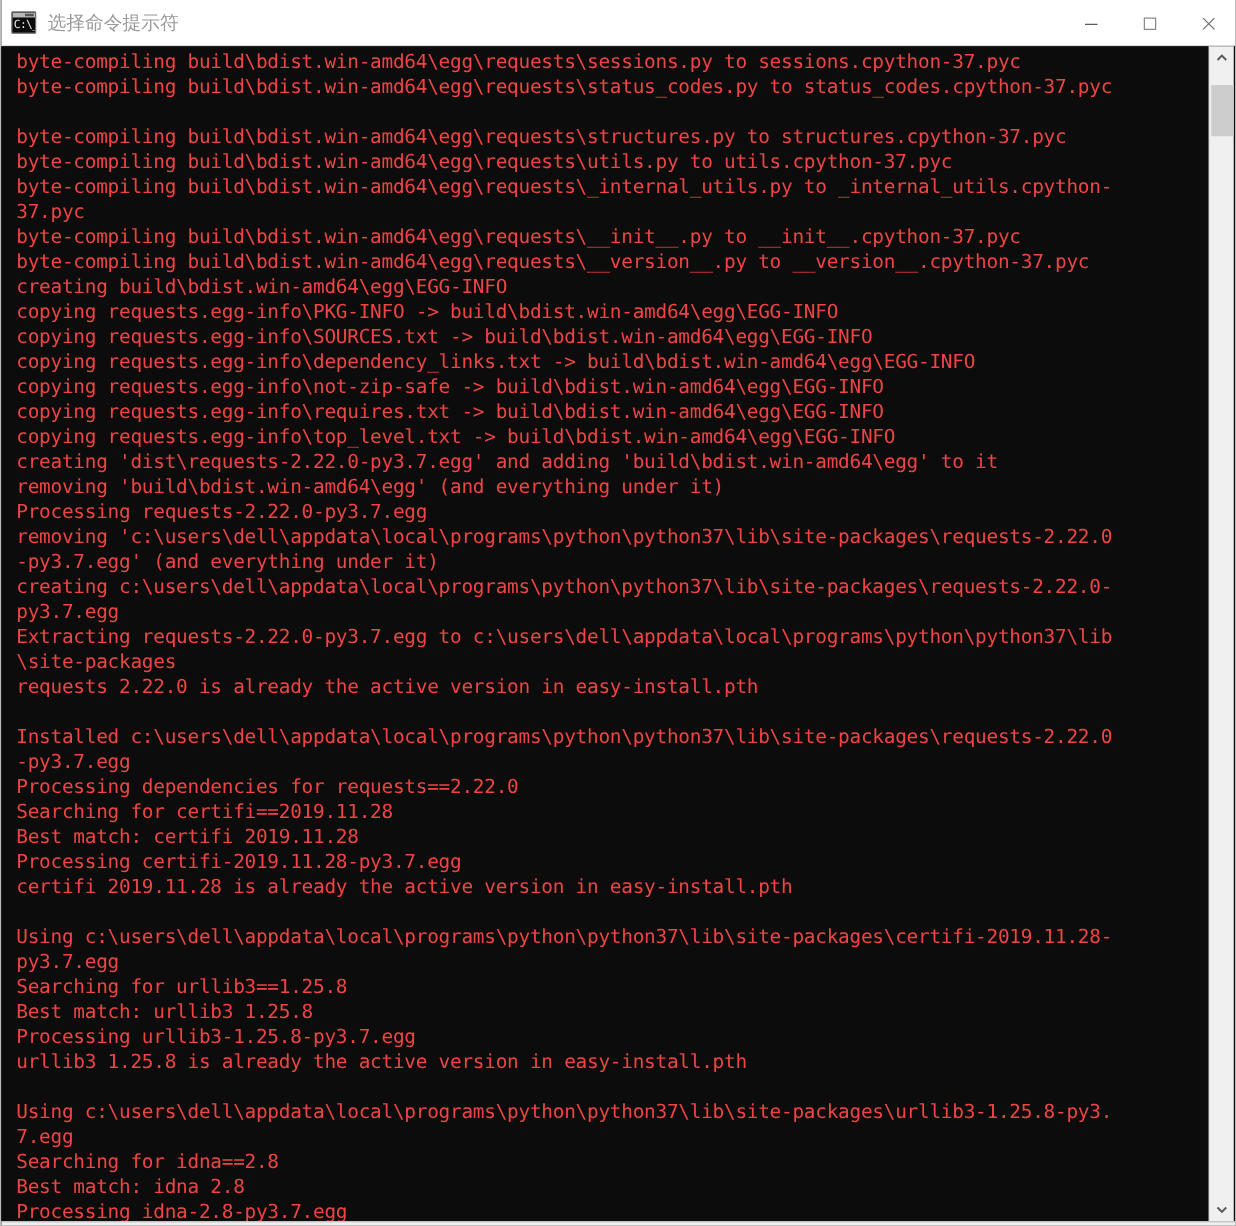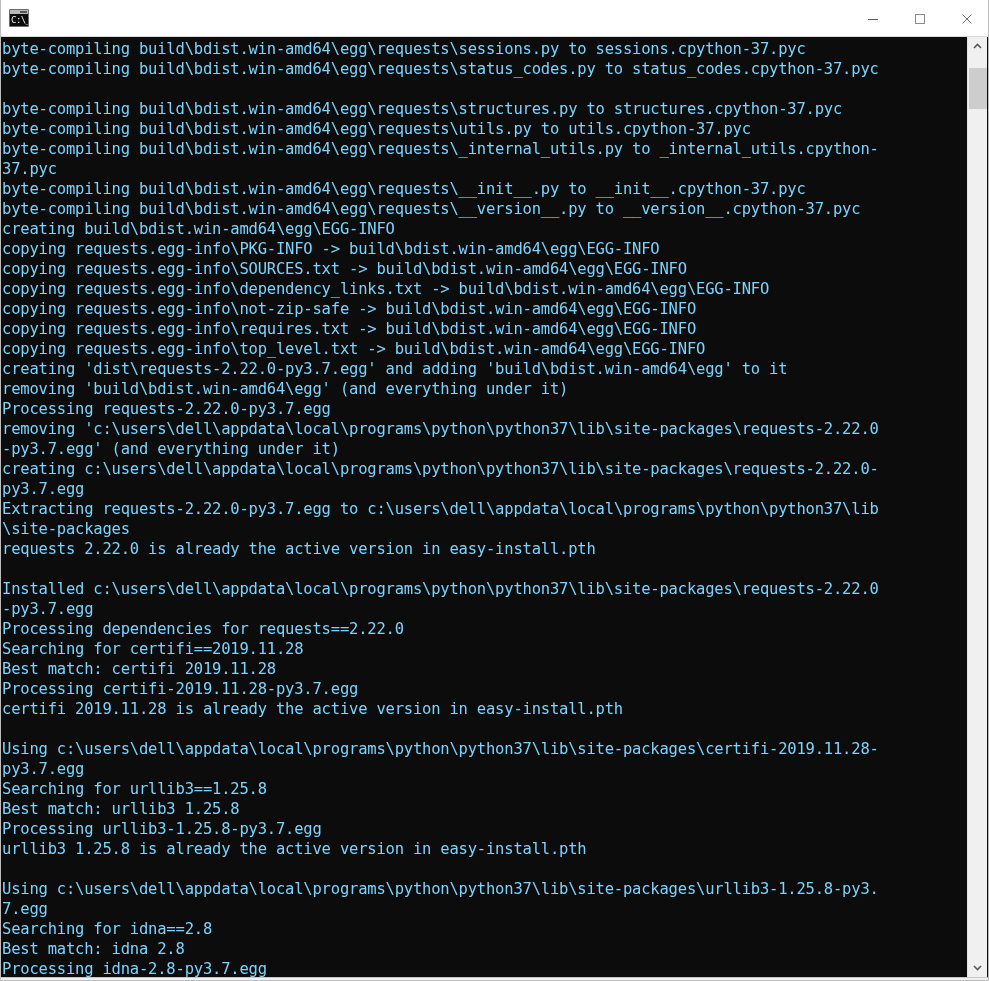--- a/index.html
+++ b/index.html
@@ -116,26 +116,26 @@
     height: 944px;
     background: #0c0c0c;
     box-sizing: border-box;
     overflow: hidden;
   }
   #console-text {
     position: absolute;
     top: 2px;
     left: 0;
     width: 965px;
-    padding: 0 0 0 1px;
+    padding: 0 0 0 12px;
     box-sizing: border-box;
     font-family: "DejaVu Sans Mono", "Liberation Mono", monospace;
     font-size: 15.5px;
     line-height: 20px;
-    color: #7dd3fc;
+    color: #ef4444;
     white-space: pre;
     letter-spacing: -0.2px;
   }
   .cline {
     height: 20px;
     white-space: pre;
     overflow: hidden;
   }
 
   
@@ -195,20 +195,21 @@
 <body>
 
 <div id="window">
 
   <div id="titlebar">
     <div id="titlebar-left">
       <span class="app-icon">
         <span class="icon-bar"></span>
         <span class="icon-text">C:\_</span>
       </span>
+      <span id="window-title">选择命令提示符</span>
     </div>
 
     <div id="titlebar-buttons">
       <button class="win-btn" id="btn-minimize">
         <svg width="12" height="12" viewBox="0 0 12 12" aria-hidden="true">
           <line x1="1" y1="6.5" x2="11" y2="6.5" stroke="#5a5a5a" stroke-width="1"></line>
         </svg>
       </button>
       <button class="win-btn" id="btn-maximize">
         <svg width="12" height="12" viewBox="0 0 12 12" aria-hidden="true">

